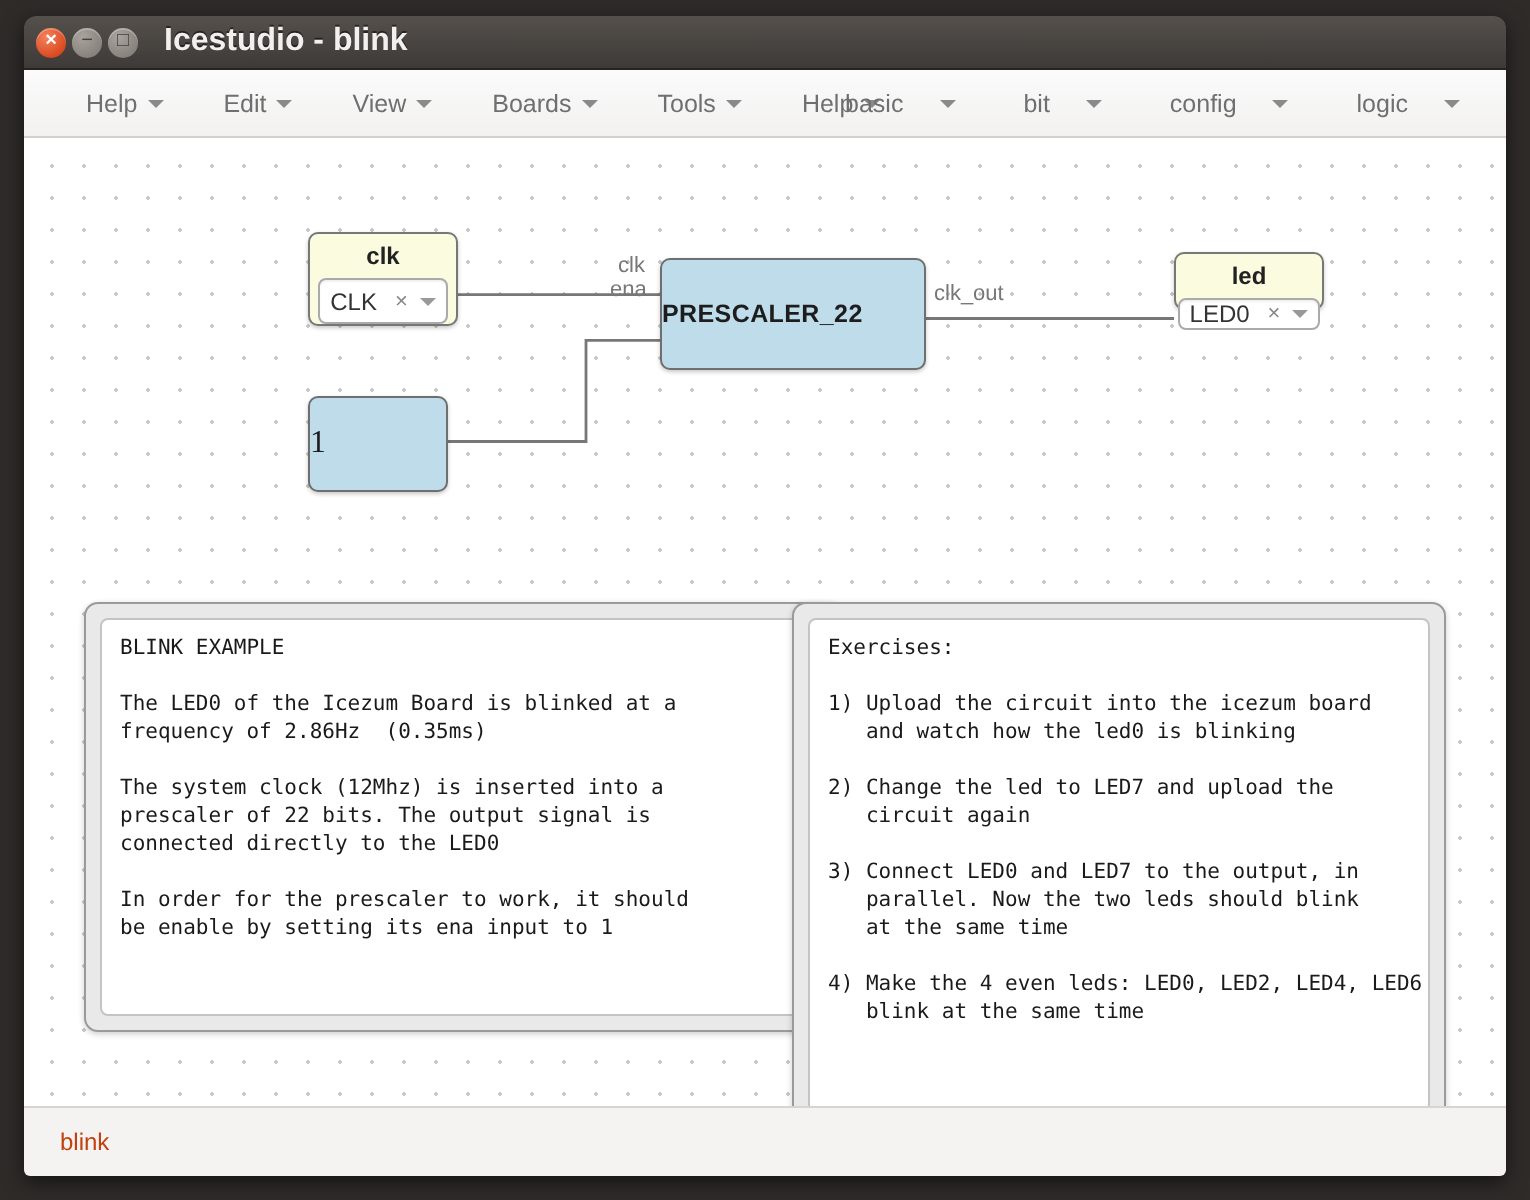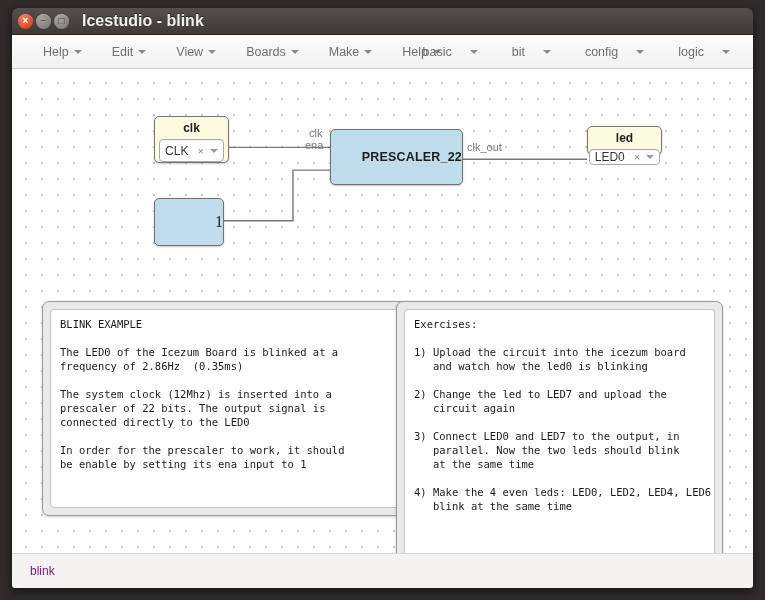--- a/index.html
+++ b/index.html
@@ -117,21 +117,21 @@
   .s2-val { color: #333; }
   .s2-x { color: #888; font-size: 11px; margin-left: 9px; }
   .s2-caret {
     width: 0; height: 0; margin-left: 6px;
     border-left: 4px solid transparent;
     border-right: 4px solid transparent;
     border-top: 4px solid #999;
   }
   .blk.logic {
     background: #bfdcea;
-    display: flex; align-items: center; justify-content: flex-end;
+    display: flex; align-items: center; justify-content: flex-start;
     border-color: #6f6f6f;
   }
   .blk-label {
     font-size: 12.5px; font-weight: bold; color: #1d1d1d;
     letter-spacing: 0.2px;
   }
   .blk-const {
     font-size: 16px; color: #1d1d1d;
     font-family: "Liberation Serif", serif;
   }
@@ -169,21 +169,21 @@
     margin: 0;
   }
   
   #statusbar {
     height: 34px; flex: 0 0 34px;
     background: #f4f3f2;
     border-top: 1px solid #d7d4d1;
     display: flex; align-items: center;
     padding-left: 18px;
   }
-  #statustext { font-size: 12px; color: #701a75; }
+  #statustext { font-size: 12px; color: #c2410c; }
 </style>
 </head>
 <body>
 
 <div id="window">
 
   <div id="titlebar">
     <div class="wbtn close">
       <span class="glyph">×</span>
     </div>
@@ -208,21 +208,21 @@
       </div>
       <div class="menuitem">
         <span>View</span>
         <span class="caret"></span>
       </div>
       <div class="menuitem">
         <span>Boards</span>
         <span class="caret"></span>
       </div>
       <div class="menuitem">
-        <span>Make</span>
+        <span>Tools</span>
         <span class="caret"></span>
       </div>
       <div class="menuitem">
         <span>Help</span>
         <span class="caret"></span>
       </div>
     </div>
     <div class="menugroup right">
       <div class="menuitem">
         <span>basic</span>

